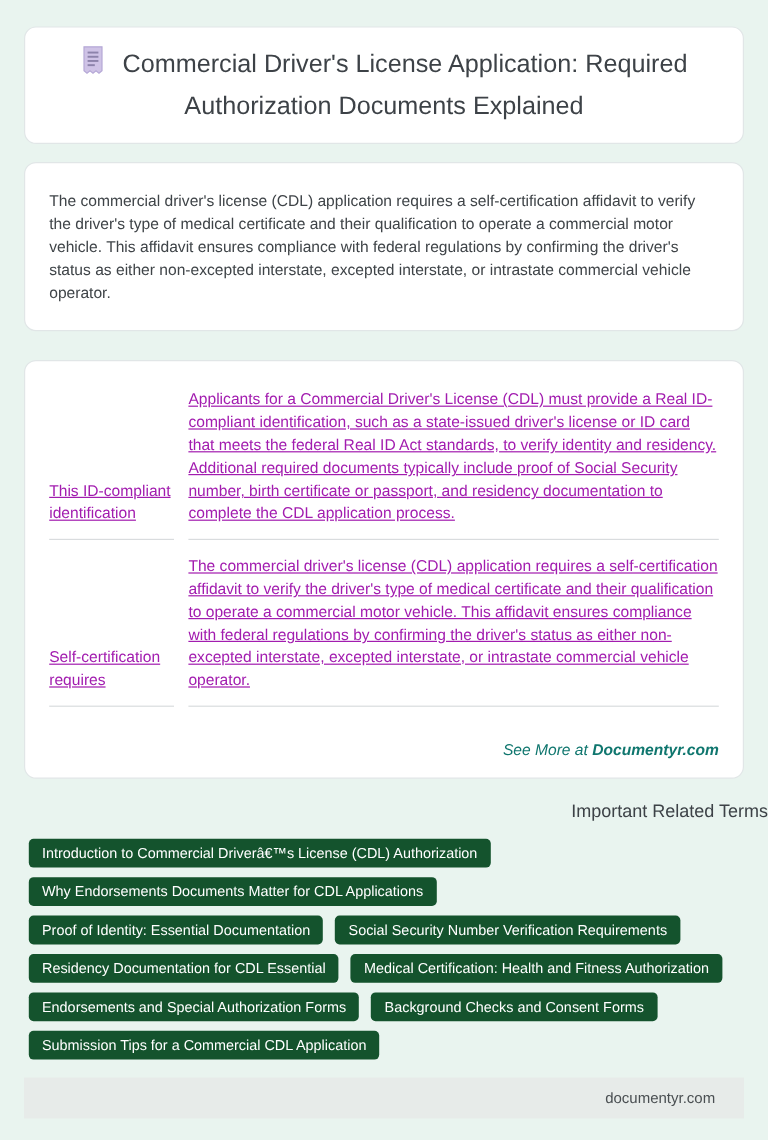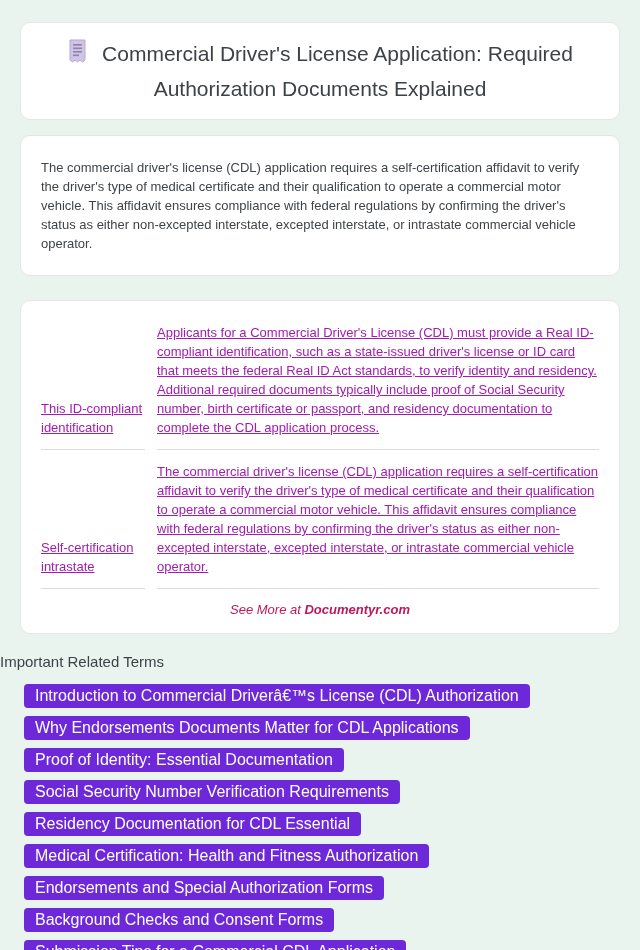--- a/index.html
+++ b/index.html
@@ -63,46 +63,46 @@
     display: flex;
     align-items: flex-end;
     font-size: 13px;
     line-height: 19px;
     color: #a21caf;
     text-decoration: underline;
   }
   .tcell.term { width: 104px; flex: none; }
   .tcell.desc { flex: 1; }
   .see-more {
-    margin-top: 13px;
-    text-align: center;
+    margin-top: 28px;
+    text-align: right;
     font-size: 13px;
     font-style: italic;
-    color: #be185d;
+    color: #0f766e;
   }
   .see-more b { font-weight: 700; }
   
   .related-heading {
     margin-top: 19px;
-    text-align: left;
+    text-align: right;
     font-size: 15px;
     font-weight: 500;
     color: #3d4247;
   }
   .tags {
     margin-top: 14px;
     padding: 0 24px;
     display: flex;
     flex-wrap: wrap;
     gap: 8px 10px;
   }
   .tag {
-    background: #6d28d9;
+    background: #14532d;
     color: #ffffff;
-    font-size: 16px;
+    font-size: 12px;
     line-height: 14px;
     padding: 5px 11px;
     border-radius: 4px;
     white-space: nowrap;
     cursor: pointer;
     text-decoration: none;
   }
   
   .footer-bar {
     margin: 15px 20px 0;
@@ -145,21 +145,21 @@
     <div class="tcell term">
           <span>This ID-compliant identification</span>
         </div>
     <div class="tcell desc">
           <span>Applicants for a Commercial Driver's License (CDL) must provide a Real ID-compliant identification, such as a state-issued driver's license or ID card that meets the federal Real ID Act standards, to verify identity and residency. Additional required documents typically include proof of Social Security number, birth certificate or passport, and residency documentation to complete the CDL application process.</span>
         </div>
   </div>
 
   <div class="trow">
     <div class="tcell term">
-          <span>Self-certification intrastate</span>
+          <span>Self-certification requires</span>
         </div>
     <div class="tcell desc">
           <span>The commercial driver's license (CDL) application requires a self-certification affidavit to verify the driver's type of medical certificate and their qualification to operate a commercial motor vehicle. This affidavit ensures compliance with federal regulations by confirming the driver's status as either non-excepted interstate, excepted interstate, or intrastate commercial vehicle operator.</span>
         </div>
   </div>
 </div>
   <div class="see-more">
     <span>See More at </span><b>Documentyr.com</b>
   </div>
 </div>

